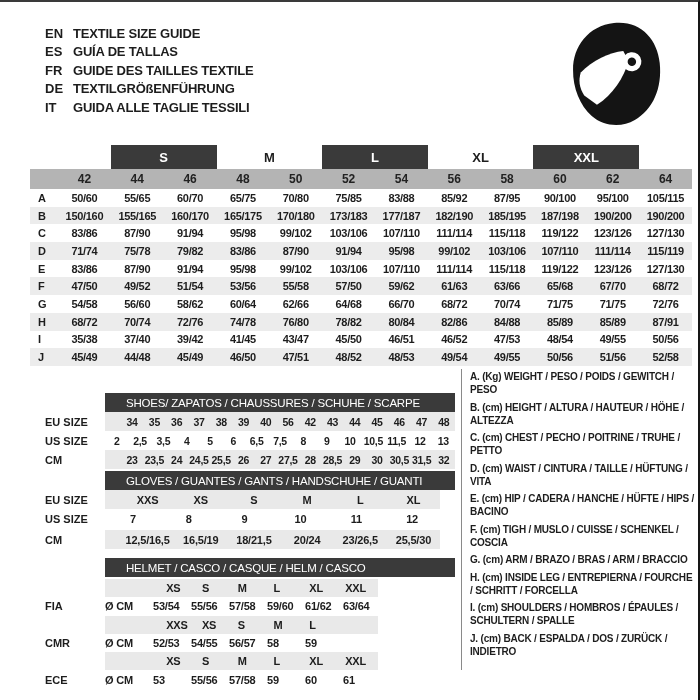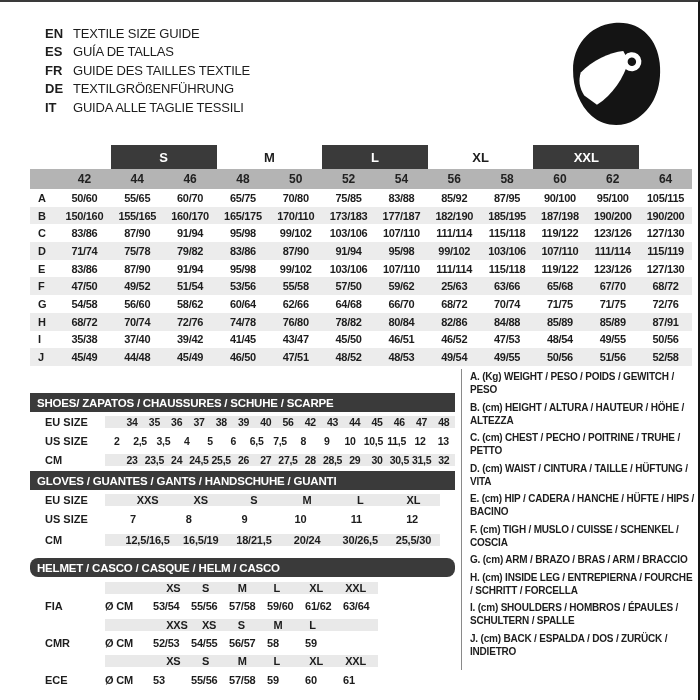--- a/index.html
+++ b/index.html
@@ -6,48 +6,48 @@
   html,body { background:#fff; }
   .sheet{
     position:relative; width:700px; height:700px; background:#ffffff;
     border-top:2px solid #3a3a3a; border-right:2px solid #161616;
     font-family:"Liberation Sans","DejaVu Sans",sans-serif; color:#1d1d1d; overflow:hidden;
   }
   
   .langs{ position:absolute; left:45px; top:22px; }
   .lang-row{ display:flex; height:18.5px; align-items:center; }
   .lang-code{ width:28px; font-weight:bold; font-size:13px; }
-  .lang-label{ font-weight:normal; font-size:13px; letter-spacing:-0.2px; white-space:nowrap; }
+  .lang-label{ font-weight:bold; font-size:13px; letter-spacing:-0.2px; white-space:nowrap; }
   
   .logo{ position:absolute; left:568px; top:18px; width:96px; height:106px; transform:rotate(-6deg); }
   
   .apparel{ position:absolute; left:30px; top:143px; width:662px; }
   .grid13{ display:grid; grid-template-columns:28px repeat(12,1fr); }
   #bands{ height:24px; }
   .band{ font-size:13px; font-weight:bold; display:flex; align-items:center; justify-content:center; }
   .band.bar{ background:#3a3a3a; color:#ffffff; }
   #sizes{ height:20px; background:#b4b4b4; font-size:12px; font-weight:bold; color:#222; }
   .cell{ display:flex; align-items:center; justify-content:center; white-space:nowrap; }
   .arow{ height:17.7px; font-size:11px; font-weight:bold; letter-spacing:-0.3px; }
   .arow.shade{ background:#ececec; }
   .cell.letter{ justify-content:flex-start; padding-left:8px; }
   
   .section{ position:absolute; left:30px; width:425px; }
   .shoes{ top:391px; } .gloves{ top:469px; } .helmet-sec{ top:556px; }
-  .sec-title{ height:19px; background:#3a3a3a; color:#fff; font-size:11.5px;
-    font-weight:bold; display:flex; align-items:center; padding-left:7px; letter-spacing:-0.2px; white-space:nowrap; }
-  .lrow{ display:flex; height:19px;align-items:center; }
+  .sec-title{ margin-left:75px; height:19px; background:#3a3a3a; color:#fff; font-size:11.5px;
+    font-weight:normal; display:flex; align-items:center; padding-left:21px; letter-spacing:-0.2px; white-space:nowrap; }
+  .lrow{ display:flex; height:19px; }
   .lbl{ width:75px; font-size:11px; font-weight:bold; display:flex; align-items:center; padding-left:15px; white-space:nowrap; }
   .vals{ flex:1; display:grid; }
   .shade-bg{ background:#e9e9e9;padding-left:16px; }
   .cols15{ grid-template-columns:repeat(15,1fr); font-size:10.5px; font-weight:bold; letter-spacing:-0.3px; }
   .cols6{ flex:0 0 335px; grid-template-columns:repeat(6,1fr); font-size:11px; font-weight:bold; letter-spacing:-0.2px; }
   .gloves .lrow:last-child{ margin-top:2px; }
   .helmet-sec .lrow{ height:18.3px; margin-top:0; }
-  .helmet-sec .sec-title{ margin-bottom:2px;border-radius:8px; }
+  .helmet-sec .sec-title{ margin-bottom:2px; }
   .hvals{ display:flex; width:273px; font-size:11px; font-weight:bold; letter-spacing:-0.2px; }
   .hvals .cell{ width:38px; justify-content:flex-start; padding-left:3px; }
   .hvals .cell.unit{ width:45px; padding-left:0; }
   
   .legend{ position:absolute; left:461px; top:367px; width:234px; border-left:1px solid #8a8a8a; padding:1px 0 8px 8px; }
   .legend-line{ font-size:10px; font-weight:bold; line-height:13px; margin-bottom:4.5px; letter-spacing:-0.2px; }
 </style>
 </head>
 <body>
 
@@ -123,21 +123,21 @@
           <div class="cell">90/100</div>
           <div class="cell">95/100</div>
           <div class="cell">105/115</div>
         </div>
         <div class="arow grid13 shade">
           <div class="cell letter">B</div>
           <div class="cell">150/160</div>
           <div class="cell">155/165</div>
           <div class="cell">160/170</div>
           <div class="cell">165/175</div>
-          <div class="cell">170/110</div>
+          <div class="cell">170/180</div>
           <div class="cell">173/183</div>
           <div class="cell">177/187</div>
           <div class="cell">182/190</div>
           <div class="cell">185/195</div>
           <div class="cell">187/198</div>
           <div class="cell">190/200</div>
           <div class="cell">190/200</div>
         </div>
         <div class="arow grid13">
           <div class="cell letter">C</div>
@@ -186,21 +186,21 @@
         </div>
         <div class="arow grid13 shade">
           <div class="cell letter">F</div>
           <div class="cell">47/50</div>
           <div class="cell">49/52</div>
           <div class="cell">51/54</div>
           <div class="cell">53/56</div>
           <div class="cell">55/58</div>
           <div class="cell">57/50</div>
           <div class="cell">59/62</div>
-          <div class="cell">25/63</div>
+          <div class="cell">61/63</div>
           <div class="cell">63/66</div>
           <div class="cell">65/68</div>
           <div class="cell">67/70</div>
           <div class="cell">68/72</div>
         </div>
         <div class="arow grid13">
           <div class="cell letter">G</div>
           <div class="cell">54/58</div>
           <div class="cell">56/60</div>
           <div class="cell">58/62</div>
@@ -353,21 +353,21 @@
             <div class="cell">12</div>
           </div>
         </div>
         <div class="lrow">
           <div class="lbl">CM</div>
           <div class="vals cols6 shade-bg">
             <div class="cell">12,5/16,5</div>
             <div class="cell">16,5/19</div>
             <div class="cell">18/21,5</div>
             <div class="cell">20/24</div>
-            <div class="cell">30/26,5</div>
+            <div class="cell">23/26,5</div>
             <div class="cell">25,5/30</div>
           </div>
         </div>
       </div>
   </div>
 
   <div class="section helmet-sec">
     <div class="sec-title">HELMET / CASCO / CASQUE / HELM / CASCO</div>
     <div id="helmet-rows">
         <div class="lrow">

